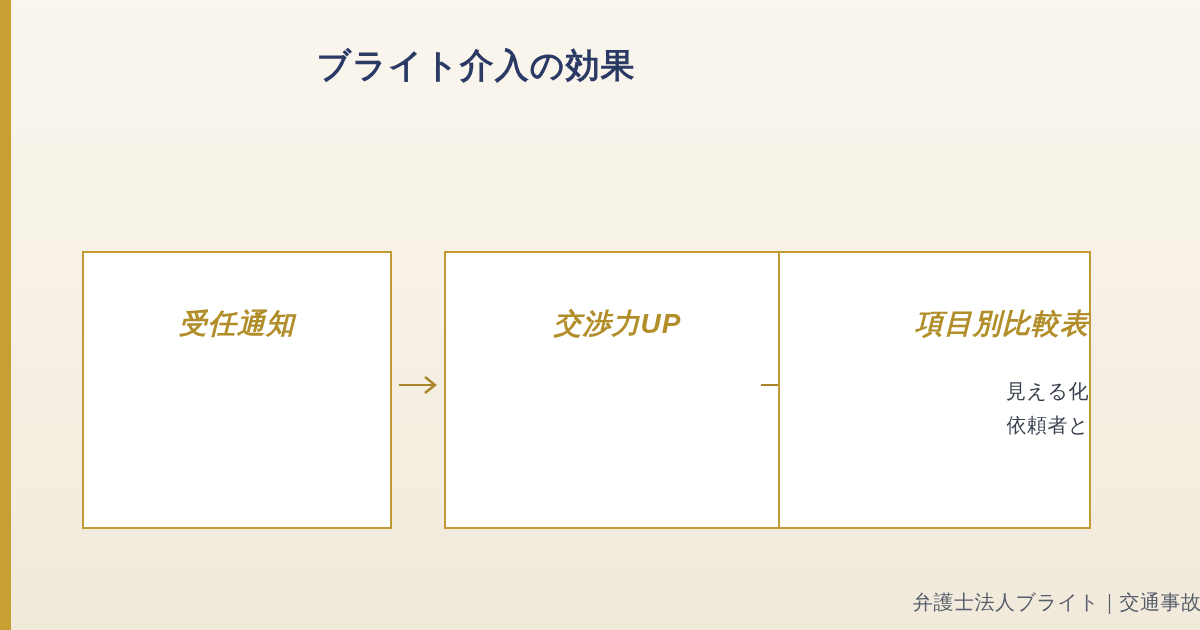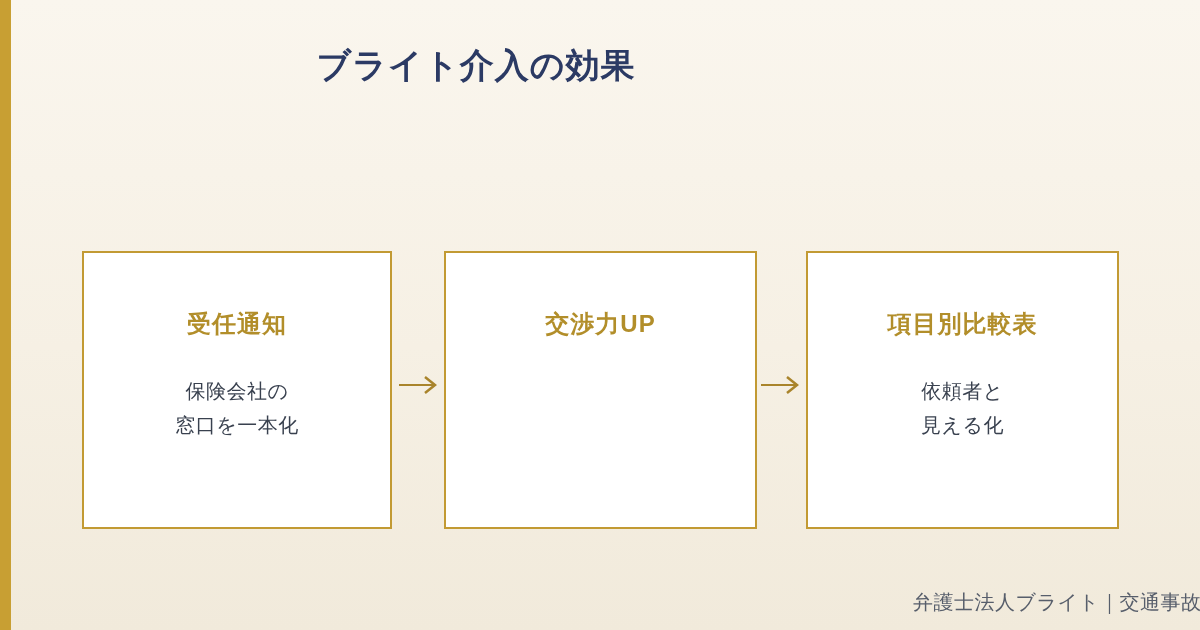--- a/index.html
+++ b/index.html
@@ -38,29 +38,30 @@
   .card {
     position: absolute;
     top: 251px;
     height: 278px;
     box-sizing: border-box;
     background: #FFFFFF;
     border: 2px solid #C29A33;
     text-align: center;
   }
   .card-1 { left: 82px;  width: 310px; }
-  .card-2 { left: 444px; width: 313px; }
-  .card-3 { left: 806px; width: 313px; }
+  .card-2 { left: 444px; width: 347px; }
+  .card-3 { left: 778px; width: 313px; text-align: right; }
   .card-heading {
     margin: 57px 0 0 0;
-    font-size: 24px;
+    font-size: 28px;
     line-height: 28px;
     font-weight: bold;
     letter-spacing: 1px;
     color: #B28E2A;
+    font-style: italic;
   }
   .card-desc {
     margin: 36px 0 0 0;
     font-size: 20px;
     line-height: 34px;
     font-weight: 500;
     letter-spacing: 0.5px;
     color: #39414F;
   }
   .card-desc span { display: block; }
@@ -87,24 +88,20 @@
 </style>
 </head>
 <body>
 
 <div class="gold-bar"></div>
 
 <h1 class="page-title">ブライト介入の効果</h1>
 
 <div class="card card-1">
   <h2 class="card-heading">受任通知</h2>
-  <p class="card-desc">
-    <span>保険会社の</span>
-    <span>窓口を一本化</span>
-  </p>
 </div>
 
 <svg class="arrow arrow-1" viewBox="0 0 40 22" xmlns="http://www.w3.org/2000/svg">
   <line x1="1" y1="11" x2="36" y2="11" stroke="#A9842B" stroke-width="2"></line>
   <polyline points="27,3 37,11 27,19" fill="none" stroke="#A9842B" stroke-width="2.5"></polyline>
 </svg>
 
 <div class="card card-2">
   <h2 class="card-heading">交渉力UP</h2>
   <p class="card-desc">
@@ -112,18 +109,18 @@
 </div>
 
 <svg class="arrow arrow-2" viewBox="0 0 40 22" xmlns="http://www.w3.org/2000/svg">
   <line x1="1" y1="11" x2="36" y2="11" stroke="#A9842B" stroke-width="2"></line>
   <polyline points="27,3 37,11 27,19" fill="none" stroke="#A9842B" stroke-width="2.5"></polyline>
 </svg>
 
 <div class="card card-3">
   <h2 class="card-heading">項目別比較表</h2>
   <p class="card-desc">
+    <span>見える化</span>
     <span>依頼者と</span>
-    <span>見える化</span>
   </p>
 </div>
 
 <p class="footer-credit">弁護士法人ブライト｜交通事故 の</p>
 
 </body></html>

